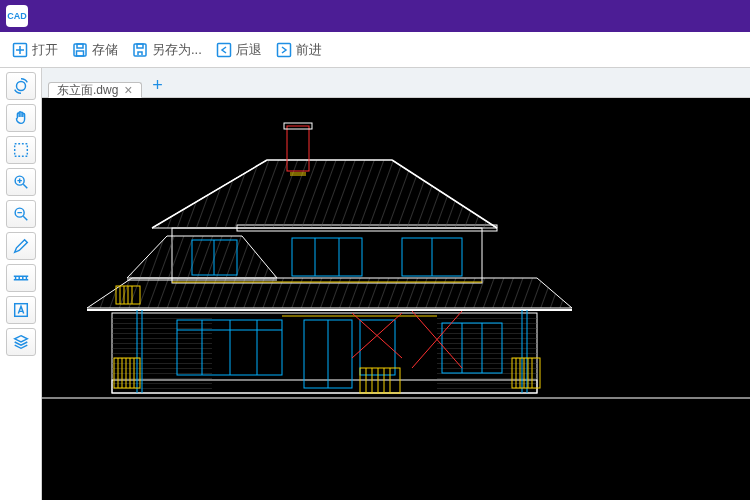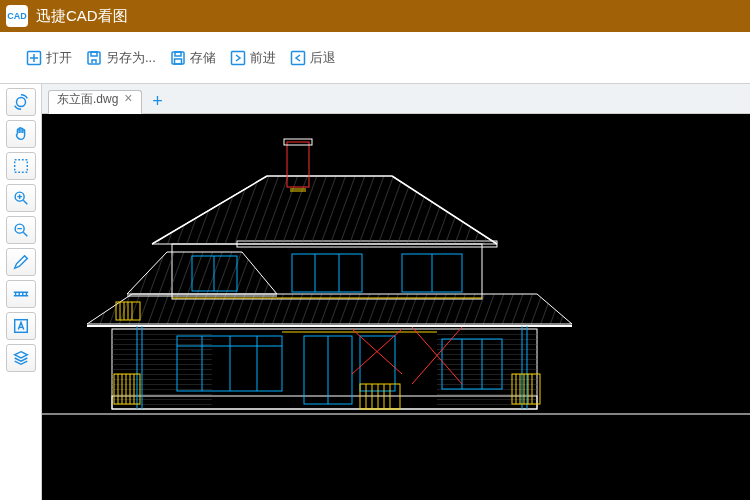--- a/index.html
+++ b/index.html
@@ -2,44 +2,44 @@
 <html><head>
 <meta charset="utf-8">
 <style>
   * { box-sizing: border-box; margin: 0; padding: 0; }
   html, body { width: 750px; height: 500px; overflow: hidden; font-family: "Microsoft YaHei", Arial, sans-serif; }
   body { display: flex; flex-direction: column; background: #fff; }
 
   
   .titlebar {
     height: 32px;
-    background: #a16207;
+    background: #4c1d95;
     display: flex;
     align-items: center;
     padding: 0 6px;
     color: #fff;
     font-size: 15px;
     gap: 8px;
   }
   .app-logo {
     width: 22px; height: 22px;
     background: #fff;
     border-radius: 4px;
     display: flex; align-items: center; justify-content: center;
     color: #1e8ee4; font-size: 9px; font-weight: bold;
   }
 
   
   .toolbar {
-    height: 52px;
+    height: 36px;
     background: #fff;
     border-bottom: 1px solid #d0d0d0;
     display: flex;
     align-items: center;
-    padding: 0 20px;
+    padding: 0 6px;
     gap: 2px;
   }
   .tbtn {
     display: flex; align-items: center;
     height: 28px; padding: 0 6px;
     font-size: 13px; color: #555;
     cursor: pointer; gap: 4px;
     border-radius: 2px;
   }
   .ticon {
@@ -76,26 +76,26 @@
   .content { flex:1; display:flex; flex-direction:column; }
   .tabstrip {
     height: 30px;
     background: #eef2f5;
     border-bottom: 1px solid #d0d0d0;
     display: flex; align-items: flex-end;
     padding: 0 6px;
     gap: 4px;
   }
   .tab {
-    height: 24px;
+    height: 16px;
     background: #fff;
     border: 1px solid #c0c0c0;
     border-bottom: 1px solid #fff;
     border-radius: 3px 3px 0 0;
-    display:flex; align-items:flex-start;
+    display:flex; align-items:center;
     padding: 0 8px;
     font-size: 12px;
     color: #555;
     gap: 6px;
     position: relative;
     top: 1px;
   }
   .tab-close { color:#888; cursor:pointer; font-size:14px; line-height:1; }
   .newtab {
     width: 24px; height: 24px;
@@ -107,70 +107,69 @@
   .canvas {
     flex:1; background:#000; position:relative; overflow:hidden;
   }
   .canvas svg { position:absolute; top:0; left:0; }
 </style>
 </head>
 <body>
 
 <div class="titlebar">
   <div class="app-logo">CAD</div>
-  <div>迅捷CAD看图</div>
 </div>
 
 <div class="toolbar">
   <div class="tbtn">
     <span class="ticon">
       <svg viewBox="0 0 16 16">
           <rect x="1.5" y="1.5" width="13" height="13" rx="1"></rect>
           <path d="M8 4v8M4 8h8"></path>
         </svg>
     </span>
     <span>打开</span>
+  </div>
+  <div class="tbtn">
+    <span class="ticon">
+      <svg viewBox="0 0 16 16">
+          <rect x="2" y="2" width="12" height="12" rx="1"></rect>
+          <rect x="5" y="2" width="6" height="4"></rect>
+          <rect x="4.5" y="9" width="7" height="5"></rect>
+        </svg>
+    </span>
+    <span>存储</span>
   </div>
   <div class="tbtn">
     <span class="ticon">
       <svg viewBox="0 0 16 16">
           <rect x="2" y="2" width="12" height="12" rx="1"></rect>
           <rect x="5" y="2" width="6" height="4"></rect>
           <path d="M6 13v-3h4v3"></path>
         </svg>
     </span>
     <span>另存为...</span>
   </div>
   <div class="tbtn">
     <span class="ticon">
       <svg viewBox="0 0 16 16">
-          <rect x="2" y="2" width="12" height="12" rx="1"></rect>
-          <rect x="5" y="2" width="6" height="4"></rect>
-          <rect x="4.5" y="9" width="7" height="5"></rect>
-        </svg>
-    </span>
-    <span>存储</span>
+          <rect x="1.5" y="1.5" width="13" height="13" rx="1"></rect>
+          <path d="M10 5l-4 3 4 3"></path>
+        </svg>
+    </span>
+    <span>后退</span>
   </div>
   <div class="tbtn">
     <span class="ticon">
       <svg viewBox="0 0 16 16">
           <rect x="1.5" y="1.5" width="13" height="13" rx="1"></rect>
           <path d="M6 5l4 3-4 3"></path>
         </svg>
     </span>
     <span>前进</span>
-  </div>
-  <div class="tbtn">
-    <span class="ticon">
-      <svg viewBox="0 0 16 16">
-          <rect x="1.5" y="1.5" width="13" height="13" rx="1"></rect>
-          <path d="M10 5l-4 3 4 3"></path>
-        </svg>
-    </span>
-    <span>后退</span>
   </div>
 </div>
 
 <div class="workarea">
 
   <div class="sidebar">
     <div class="sbtn">
       <svg viewBox="0 0 20 20">
           <circle cx="10" cy="10" r="5"></circle>
           <path d="M10 2a8 8 0 0 1 7 4M10 18a8 8 0 0 1-7-4"></path>

